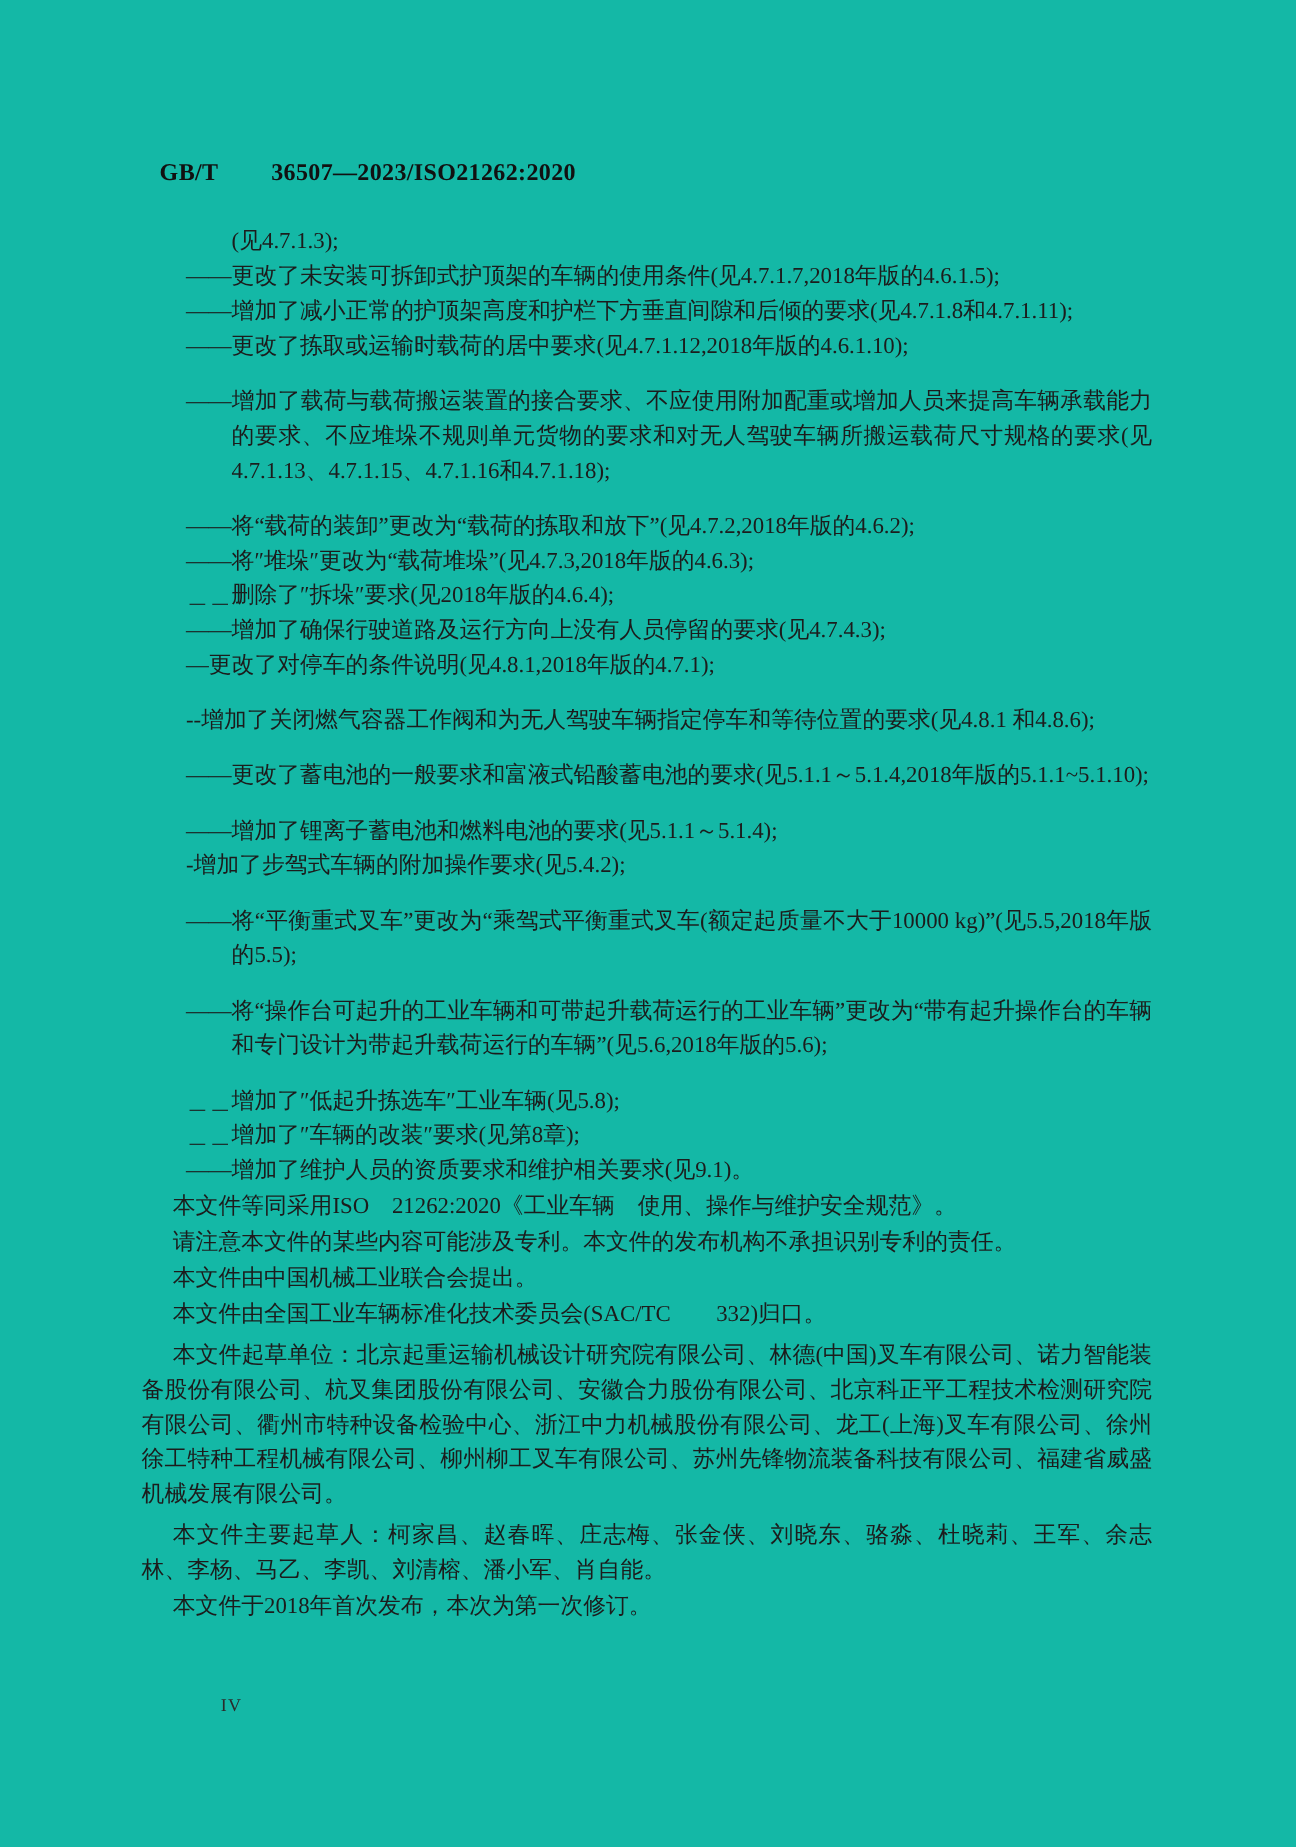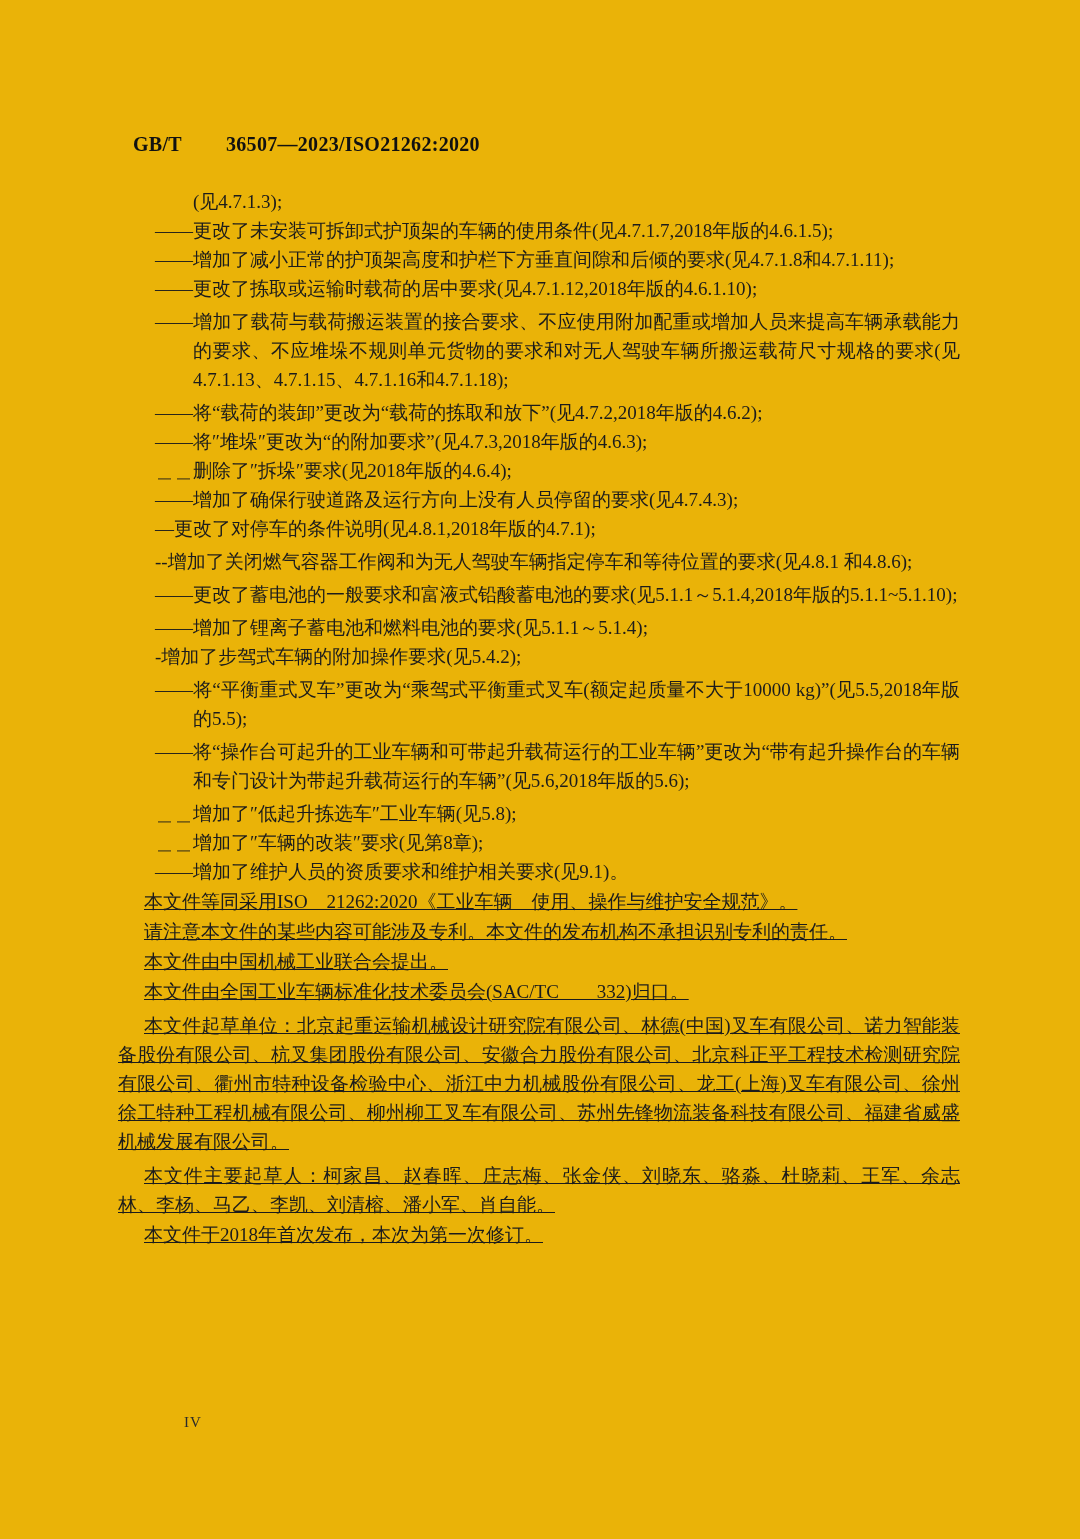--- a/index.html
+++ b/index.html
@@ -1,39 +1,39 @@
 <!DOCTYPE html>
 <html lang="zh"><head>
 <meta charset="utf-8">
 <style>
   html,body { margin:0; padding:0; background:#e8e8e8; }
   .page {
     position:relative;
     width:1080px; height:1539px;
-    background:#eab308;
+    background:#14b8a6;
     font-family:"Liberation Serif","DejaVu Serif",serif;
     color:#1c1c1c;
     overflow:hidden;
   }
   .std-header {
     position:absolute; top:133px; left:133px;
     font-size:20px; font-weight:700; color:#111;
     letter-spacing:0.3px;
     white-space:nowrap;
   }
   .std-header .num { margin-left:44px; }
   .content {
     position:absolute; top:187px; left:118px; width:842px;
     font-size:19px; line-height:29px;
     text-align:justify;
   }
   .li { padding-left:75px; text-indent:-38px; }
   .li.cont { text-indent:0; }
-  .li.sp { margin-top:4px; }
-  .para { text-indent:26px; margin-top:1px;text-decoration:underline; }
+  .li.sp { margin-top:17px; }
+  .para { text-indent:26px; margin-top:1px; }
   .para.sp { margin-top:5px; }
   .page-num {
     position:absolute; left:142px; top:1414px;
     font-size:15px; color:#2b2b2b; letter-spacing:1px;margin-left:42px;
   }
 </style>
 </head>
 <body>
 
 <div class="page">
@@ -42,21 +42,21 @@
     <span>GB/T</span><span class="num">36507—2023/ISO21262:2020</span>
   </div>
 
   <div class="content">
     <div class="li cont">(见4.7.1.3);</div>
     <div class="li">——更改了未安装可拆卸式护顶架的车辆的使用条件(见4.7.1.7,2018年版的4.6.1.5);</div>
     <div class="li">——增加了减小正常的护顶架高度和护栏下方垂直间隙和后倾的要求(见4.7.1.8和4.7.1.11);</div>
     <div class="li">——更改了拣取或运输时载荷的居中要求(见4.7.1.12,2018年版的4.6.1.10);</div>
     <div class="li sp">——增加了载荷与载荷搬运装置的接合要求、不应使用附加配重或增加人员来提高车辆承载能力的要求、不应堆垛不规则单元货物的要求和对无人驾驶车辆所搬运载荷尺寸规格的要求(见4.7.1.13、4.7.1.15、4.7.1.16和4.7.1.18);</div>
     <div class="li sp">——将“载荷的装卸”更改为“载荷的拣取和放下”(见4.7.2,2018年版的4.6.2);</div>
-    <div class="li">——将″堆垛″更改为“的附加要求”(见4.7.3,2018年版的4.6.3);</div>
+    <div class="li">——将″堆垛″更改为“载荷堆垛”(见4.7.3,2018年版的4.6.3);</div>
     <div class="li">＿＿删除了″拆垛″要求(见2018年版的4.6.4);</div>
     <div class="li">——增加了确保行驶道路及运行方向上没有人员停留的要求(见4.7.4.3);</div>
     <div class="li">—更改了对停车的条件说明(见4.8.1,2018年版的4.7.1);</div>
     <div class="li sp">--增加了关闭燃气容器工作阀和为无人驾驶车辆指定停车和等待位置的要求(见4.8.1 和4.8.6);</div>
     <div class="li sp">——更改了蓄电池的一般要求和富液式铅酸蓄电池的要求(见5.1.1～5.1.4,2018年版的5.1.1~5.1.10);</div>
     <div class="li sp">——增加了锂离子蓄电池和燃料电池的要求(见5.1.1～5.1.4);</div>
     <div class="li">-增加了步驾式车辆的附加操作要求(见5.4.2);</div>
     <div class="li sp">——将“平衡重式叉车”更改为“乘驾式平衡重式叉车(额定起质量不大于10000 kg)”(见5.5,2018年版的5.5);</div>
     <div class="li sp">——将“操作台可起升的工业车辆和可带起升载荷运行的工业车辆”更改为“带有起升操作台的车辆和专门设计为带起升载荷运行的车辆”(见5.6,2018年版的5.6);</div>
     <div class="li sp">＿＿增加了″低起升拣选车″工业车辆(见5.8);</div>

